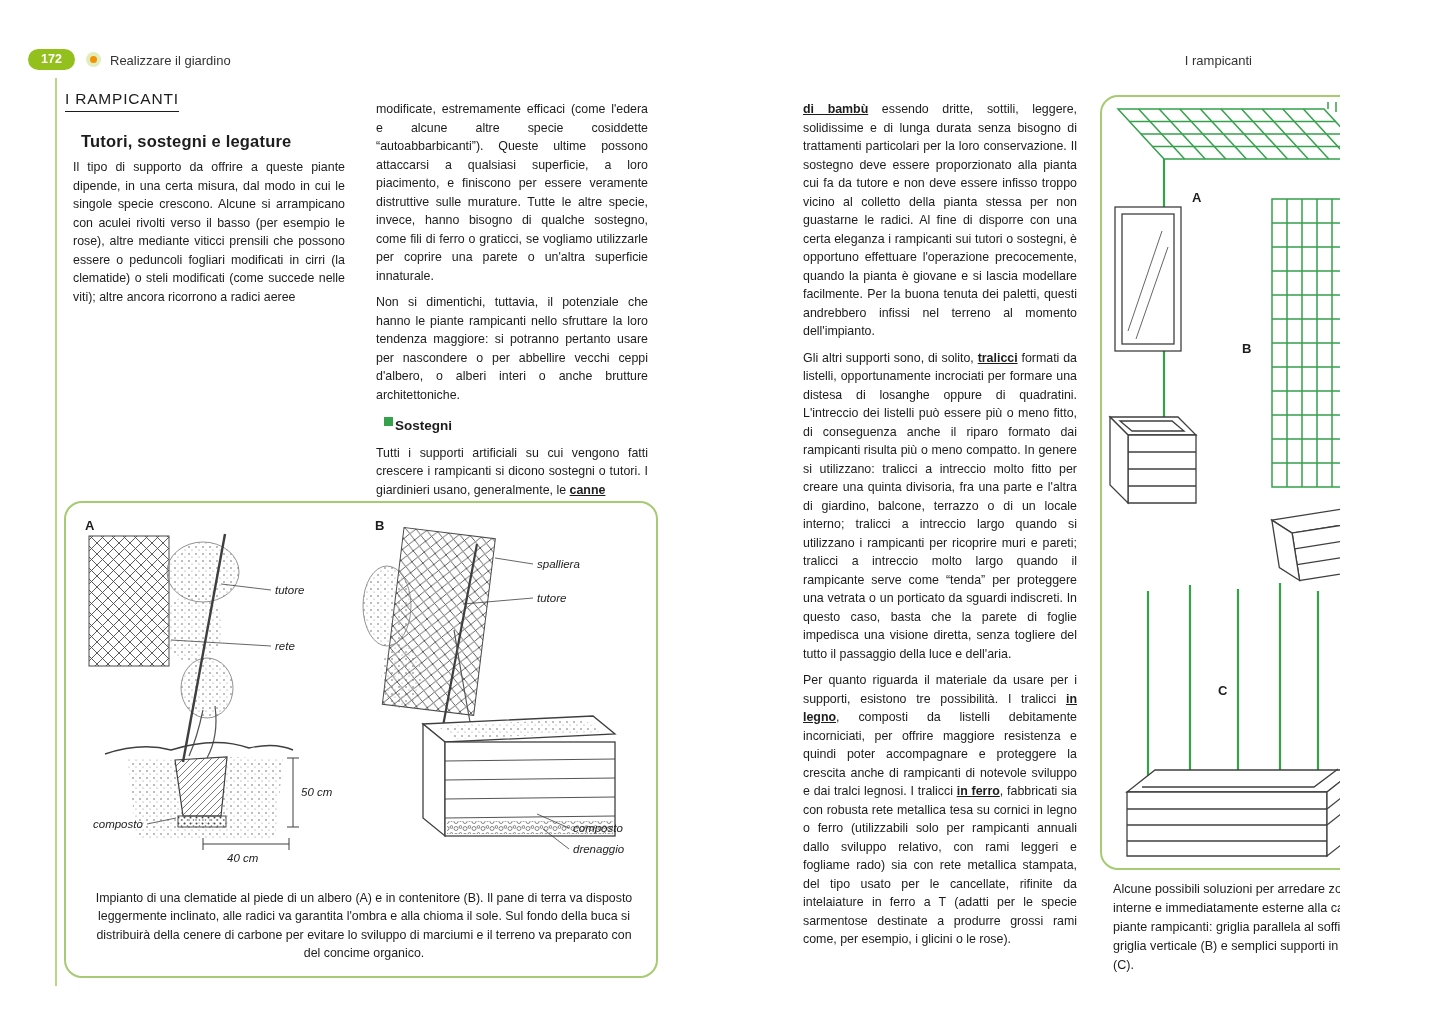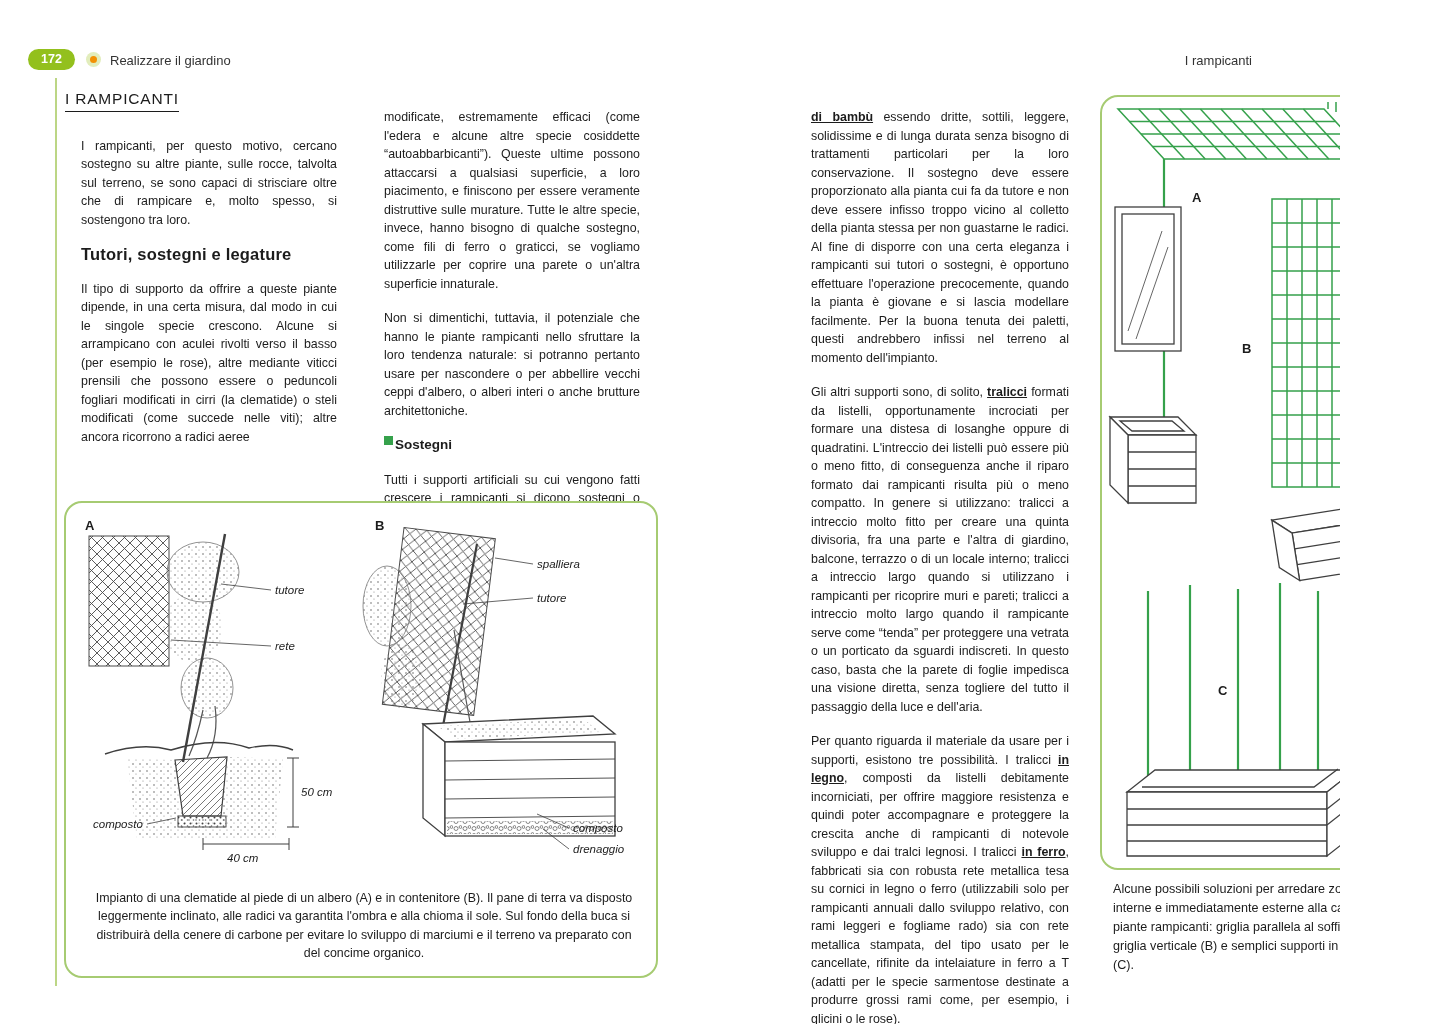--- a/index.html
+++ b/index.html
@@ -29,21 +29,21 @@
 
   .sideline{position:absolute;top:78px;height:908px;width:2px;background:#bcd685;}
   .sl-l{left:55px;}
   .sl-r{left:1388px;}
 
   
   .col{position:absolute;font-size:12.4px;line-height:18.5px;text-align:justify;hyphens:auto;}
   .col1{left:65px;top:90px;width:288px;}
   .col2{left:368px;top:92px;width:288px;}
   .col3{left:795px;top:92px;width:290px;}
-  .col p{margin:16px;}
+  .col p{margin:8px;}
   .article-title{font-size:15.5px;font-weight:400;letter-spacing:0.8px;display:inline-block;
     border-bottom:1.6px solid var(--ink);padding-bottom:2px;margin-bottom:9px;}
   h2.sec{font-size:16.5px;font-weight:bold;margin:11px 16px 7px;letter-spacing:0.2px;}
   h3.sub{font-size:13.5px;font-weight:bold;margin:13px 16px 8px;display:flex;align-items:flex-start;gap:2px;}
   .sq{width:9px;height:9px;background:var(--draw);flex:0 0 auto;}
   b{font-weight:bold;text-decoration:underline;}
 
   
   .figbox{position:absolute;border:2.2px solid var(--panel);border-radius:18px;background:#fff;}
   .figbox-left{left:64px;top:501px;width:594px;height:477px;}
@@ -75,33 +75,32 @@
 
   <div class="runhead rh-r">I rampicanti</div>
   <div class="dotmark dm-r"></div>
   <div class="tab tab-r">210</div>
 
   <div class="sideline sl-l"></div>
   <div class="sideline sl-r"></div>
 
   <section class="col col1">
     <h1 class="article-title">I RAMPICANTI</h1>
-    <p>I rampicanti, per questo motivo, cercano sostegno su altre piante, sulle rocce, talvolta sul terreno, se sono capaci di strisciare oltre che di rampicare e, molto spesso, si sostengono tra loro.</p>
     <h2 class="sec">Tutori, sostegni e legature</h2>
     <p>Il tipo di supporto da offrire a queste piante dipende, in una certa misura, dal modo in cui le singole specie crescono. Alcune si arrampicano con aculei rivolti verso il basso (per esempio le rose), altre mediante viticci prensili che possono essere o peduncoli fogliari modificati in cirri (la clematide) o steli modificati (come succede nelle viti); altre ancora ricorrono a radici aeree</p>
   </section>
 
   <section class="col col2">
     <p>modificate, estremamente efficaci (come l'edera e alcune altre specie cosiddette “autoabbarbicanti”). Queste ultime possono attaccarsi a qualsiasi superficie, a loro piacimento, e finiscono per essere veramente distruttive sulle murature. Tutte le altre specie, invece, hanno bisogno di qualche sostegno, come fili di ferro o graticci, se vogliamo utilizzarle per coprire una parete o un'altra superficie innaturale.</p>
-    <p>Non si dimentichi, tuttavia, il potenziale che hanno le piante rampicanti nello sfruttare la loro tendenza naturale: si potranno pertanto usare per nascondere o per abbellire vecchi ceppi d'albero, o alberi interi o anche brutture architettoniche.</p>
+    <p>Non si dimentichi, tuttavia, il potenziale che hanno le piante rampicanti nello sfruttare la loro tendenza maggiore: si potranno pertanto usare per nascondere o per abbellire vecchi ceppi d'albero, o alberi interi o anche brutture architettoniche.</p>
     <h3 class="sub">
       <span class="sq"></span>
       <span>Sostegni</span>
     </h3>
-    <p><span>Tutti i supporti artificiali su cui vengono fatti crescere i rampicanti si dicono sostegni o tutori. I giardinieri usano, generalmente, le </span><b>ceppi</b></p>
+    <p><span>Tutti i supporti artificiali su cui vengono fatti crescere i rampicanti si dicono sostegni o tutori. I giardinieri usano, generalmente, le </span><b>canne</b></p>
   </section>
 
   <figure class="figbox figbox-left">
     <svg class="fig-svg" width="574" height="366" viewBox="0 0 574 366">
       <defs>
         <pattern id="lat" width="11" height="11" patternUnits="userSpaceOnUse">
           <path d="M0 11 L11 0 M0 0 L11 11" stroke="#4a4a4a" stroke-width="0.9" fill="none"></path>
         </pattern>
         <pattern id="stip" width="7" height="7" patternUnits="userSpaceOnUse">
           <circle cx="2" cy="2" r="0.8" fill="#6a6a6a"></circle>

